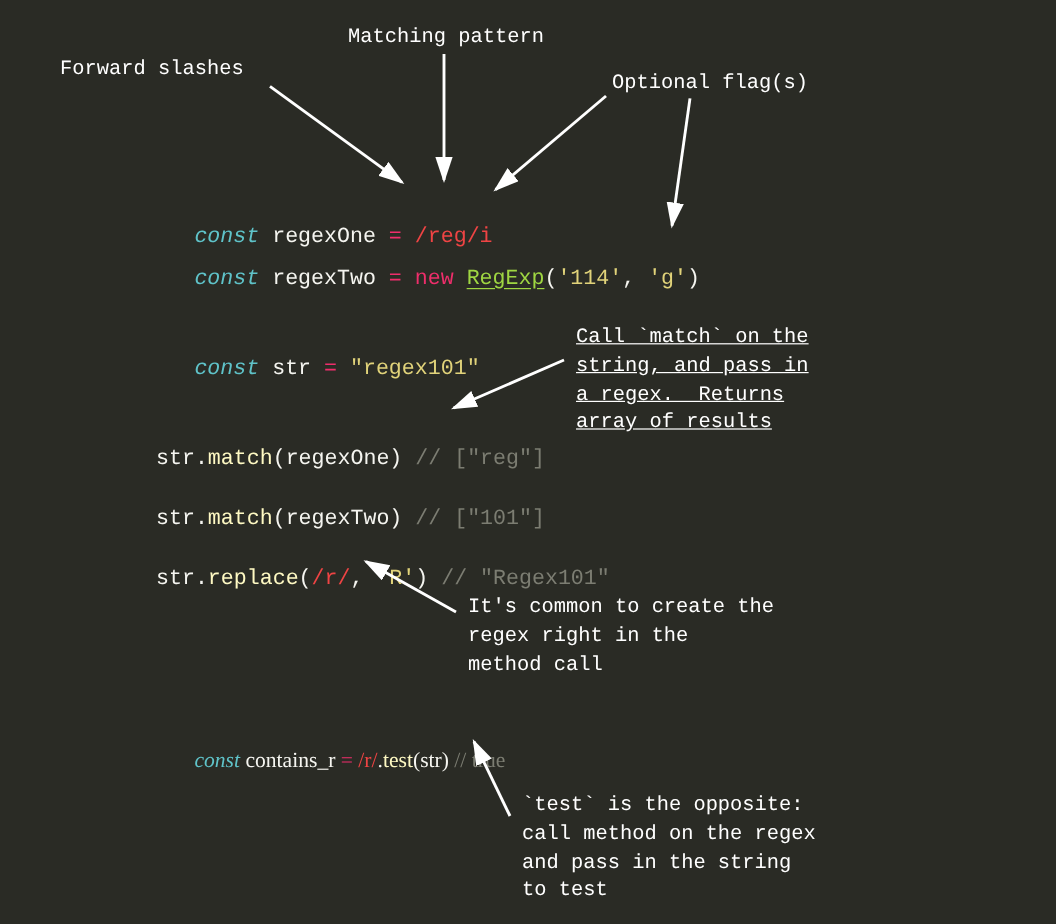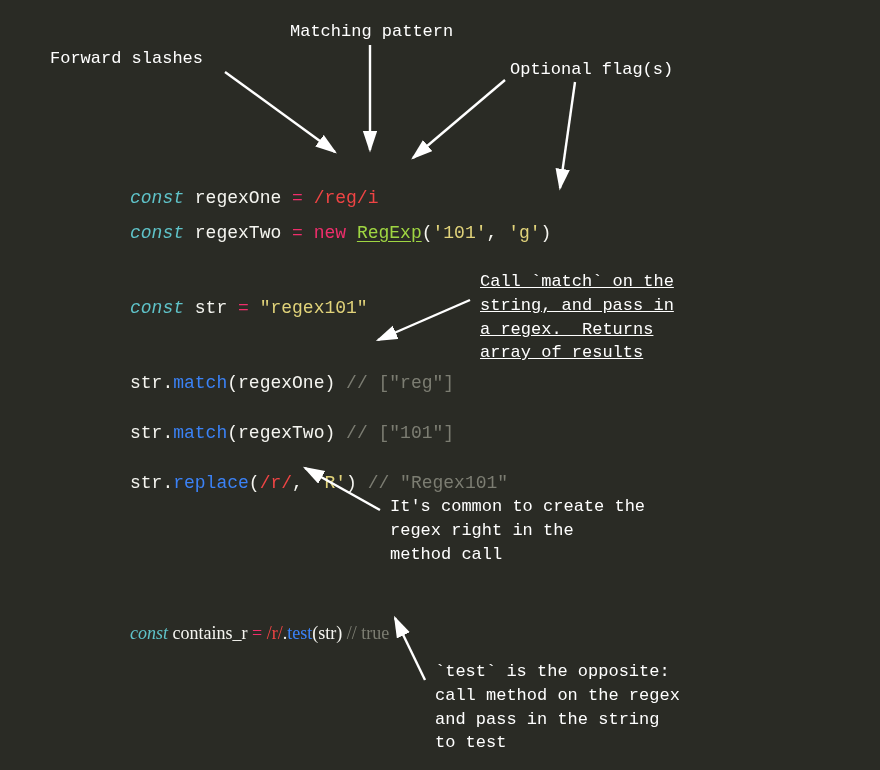--- a/index.html
+++ b/index.html
@@ -20,25 +20,25 @@
     line-height: 1.4;
     white-space: pre;
   }
   .code {
     position: absolute;
     left: 130px;
     white-space: pre;
     font-size: 18px;
     line-height: 1.5;
   }
-  .tk-keyword { color: #5fc3c9; font-style: italic; }
+  .tk-keyword { color: #5fc3c9; font-style: italic; margin-left: 32px; }
   .tk-plain   { color: #f5f5f0; }
   .tk-op      { color: #ee2e6b; }
   .tk-regex   { color: #ef4444; }
-  .tk-method  { color: #3b82f6; }
+  .tk-method  { color: #fef9c3; }
   .tk-class   { color: #9fd642; text-decoration: underline; text-underline-offset: 3px; }
   .tk-string  { color: #e1d37a; }
   .tk-punct   { color: #f5f5f0; }
   .tk-comment { color: #7c7d72; }
 
   svg.arrows {
     position: absolute;
     top: 0; left: 0;
     width: 880px; height: 770px;
     pointer-events: none;
@@ -60,21 +60,21 @@
 <div class="annotation" style="left:435px; top:660px;">`test` is the opposite:
 call method on the regex
 and pass in the string
 to test</div>
 
 <div class="code" style="top:158px;">
 <span class="tk-keyword">const</span><span class="tk-plain"> regexOne </span><span class="tk-op">=</span><span class="tk-regex"> /reg/i</span>
 </div>
 
 <div class="code" style="top:193px;">
-<span class="tk-keyword">const</span><span class="tk-plain"> regexTwo </span><span class="tk-op">=</span><span class="tk-op"> new </span><span class="tk-class">RegExp</span><span class="tk-punct">(</span><span class="tk-string">'101'</span><span class="tk-punct">, </span><span class="tk-string">'g'</span><span class="tk-punct">)</span>
+<span class="tk-keyword">const</span><span class="tk-plain"> regexTwo </span><span class="tk-op">=</span><span class="tk-op"> new </span><span class="tk-class">RegExp</span><span class="tk-punct">(</span><span class="tk-string">'114'</span><span class="tk-punct">, </span><span class="tk-string">'g'</span><span class="tk-punct">)</span>
 </div>
 
 <div class="code" style="top:268px;">
 <span class="tk-keyword">const</span><span class="tk-plain"> str </span><span class="tk-op">=</span><span class="tk-string"> "regex101"</span>
 </div>
 
 <div class="code" style="top:343px;">
 <span class="tk-plain">str.</span><span class="tk-method">match</span><span class="tk-punct">(</span><span class="tk-plain">regexOne</span><span class="tk-punct">) </span><span class="tk-comment">// ["reg"]</span>
 </div>
 

